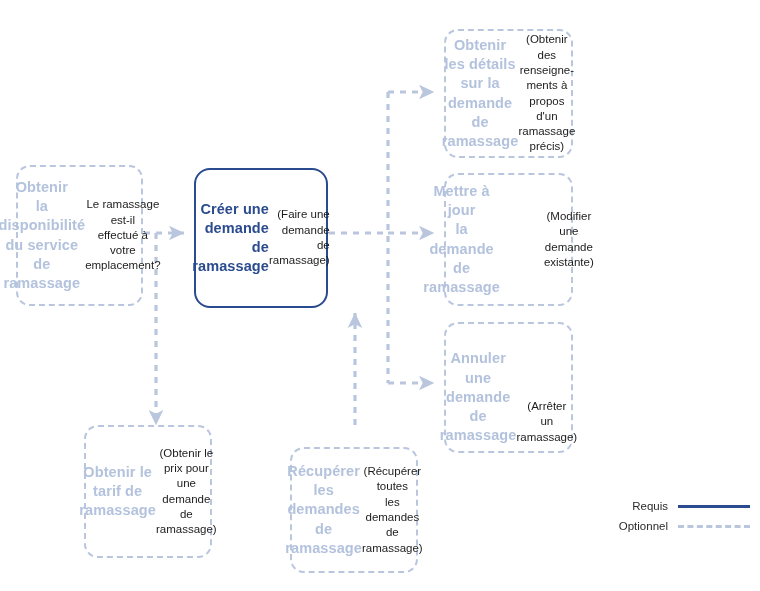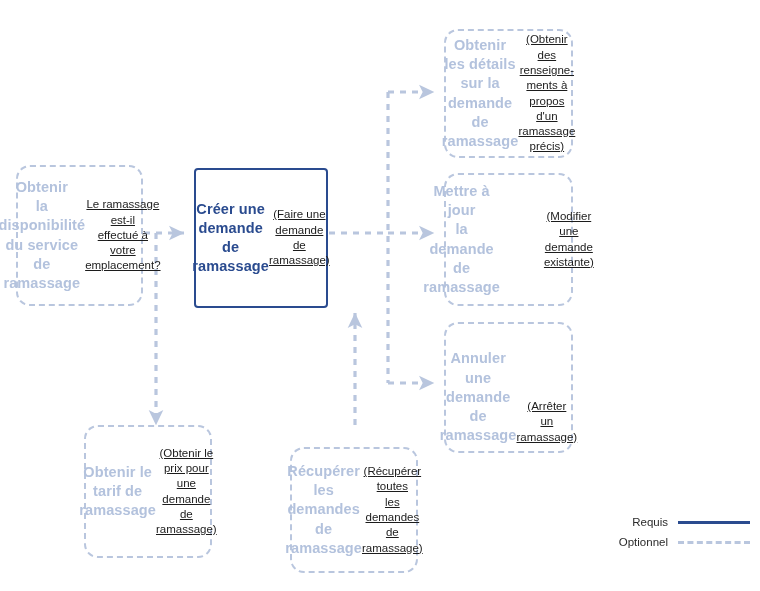--- a/index.html
+++ b/index.html
@@ -34,44 +34,44 @@
     justify-content: center;
     text-align: center;
     border-radius: 14px;
     background: #ffffff;
   }
   .node.optional {
     border: 2px dashed #b9c6de;
   }
   .node.required {
     border: 2.5px solid #2a4b8f;
-    border-radius: 4px;
+    border-radius: 16px;
+    text-align: right;
   }
   .node-title {
     font-weight: bold;
     font-size: 14.5px;
     line-height: 1.32;
     letter-spacing: 0.1px;
   }
   .optional .node-title {
     color: #b3c2dd;
   }
   .required .node-title {
     color: #2a4b8f;
   }
   .node-desc {
     font-size: 11.5px;
     line-height: 1.33;
     color: #1c1c1c;
-    text-decoration: underline;
   }
   .legend {
     position: absolute;
     left: 600px;
-    top: 512px;
+    top: 496px;
     width: 150px;
     font-size: 11.5px;
     color: #2b2b2b;
   }
   .legend-row {
     display: flex;
     align-items: center;
     justify-content: flex-end;
     height: 20px;
   }

